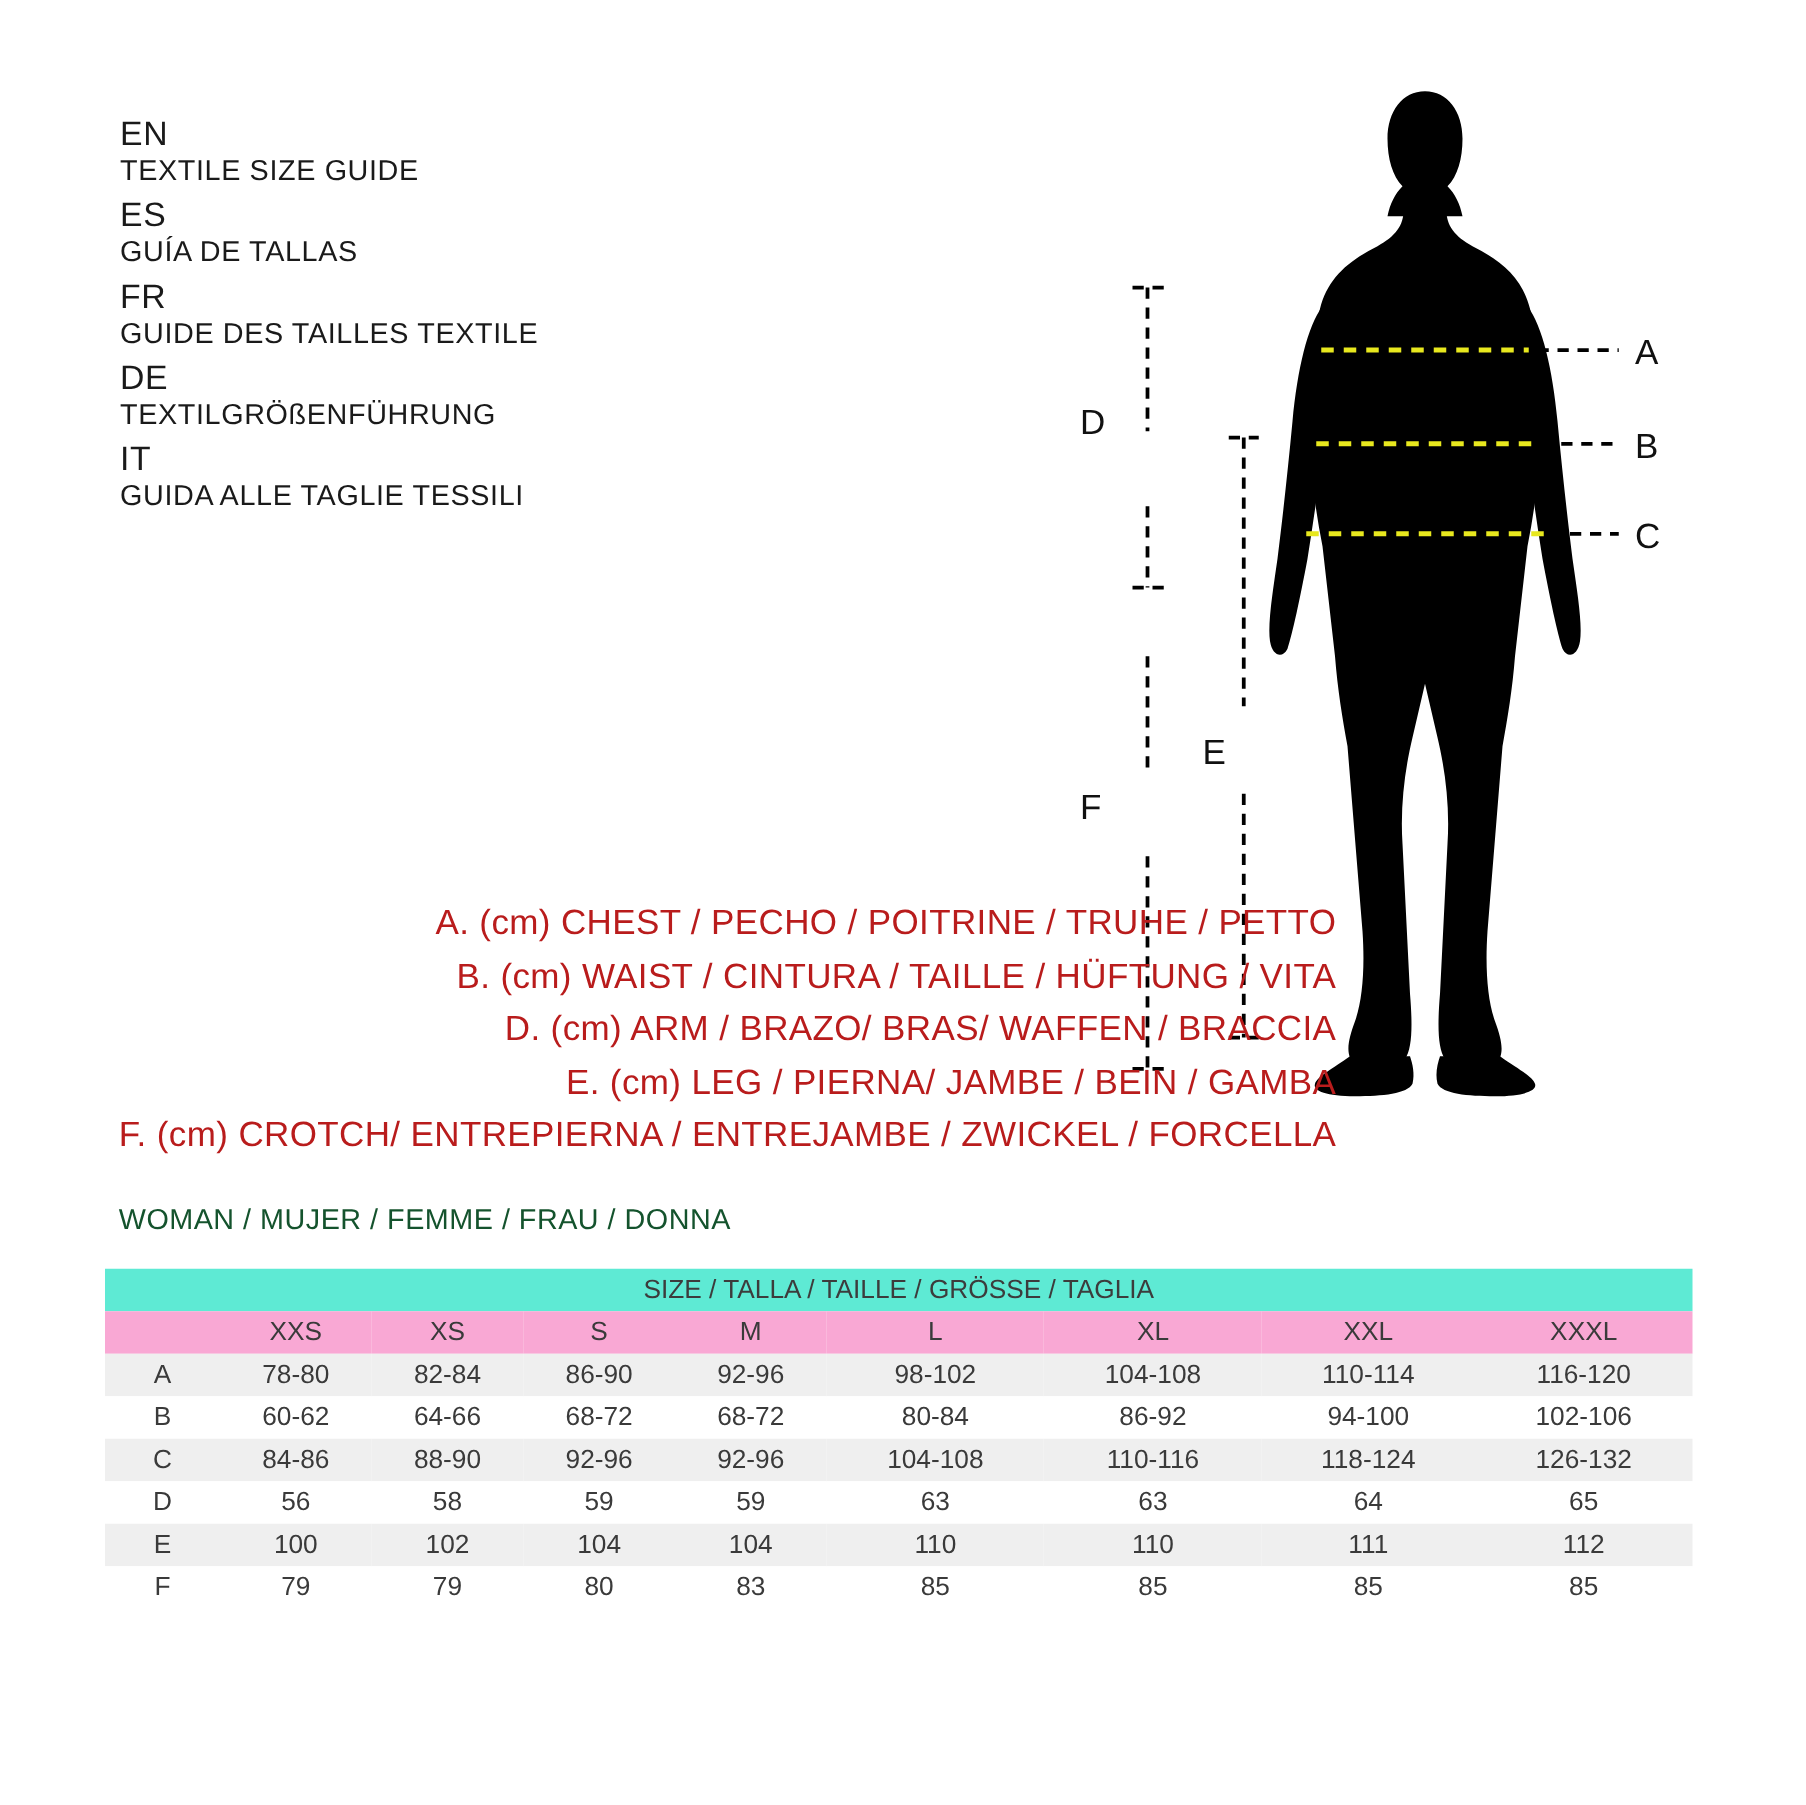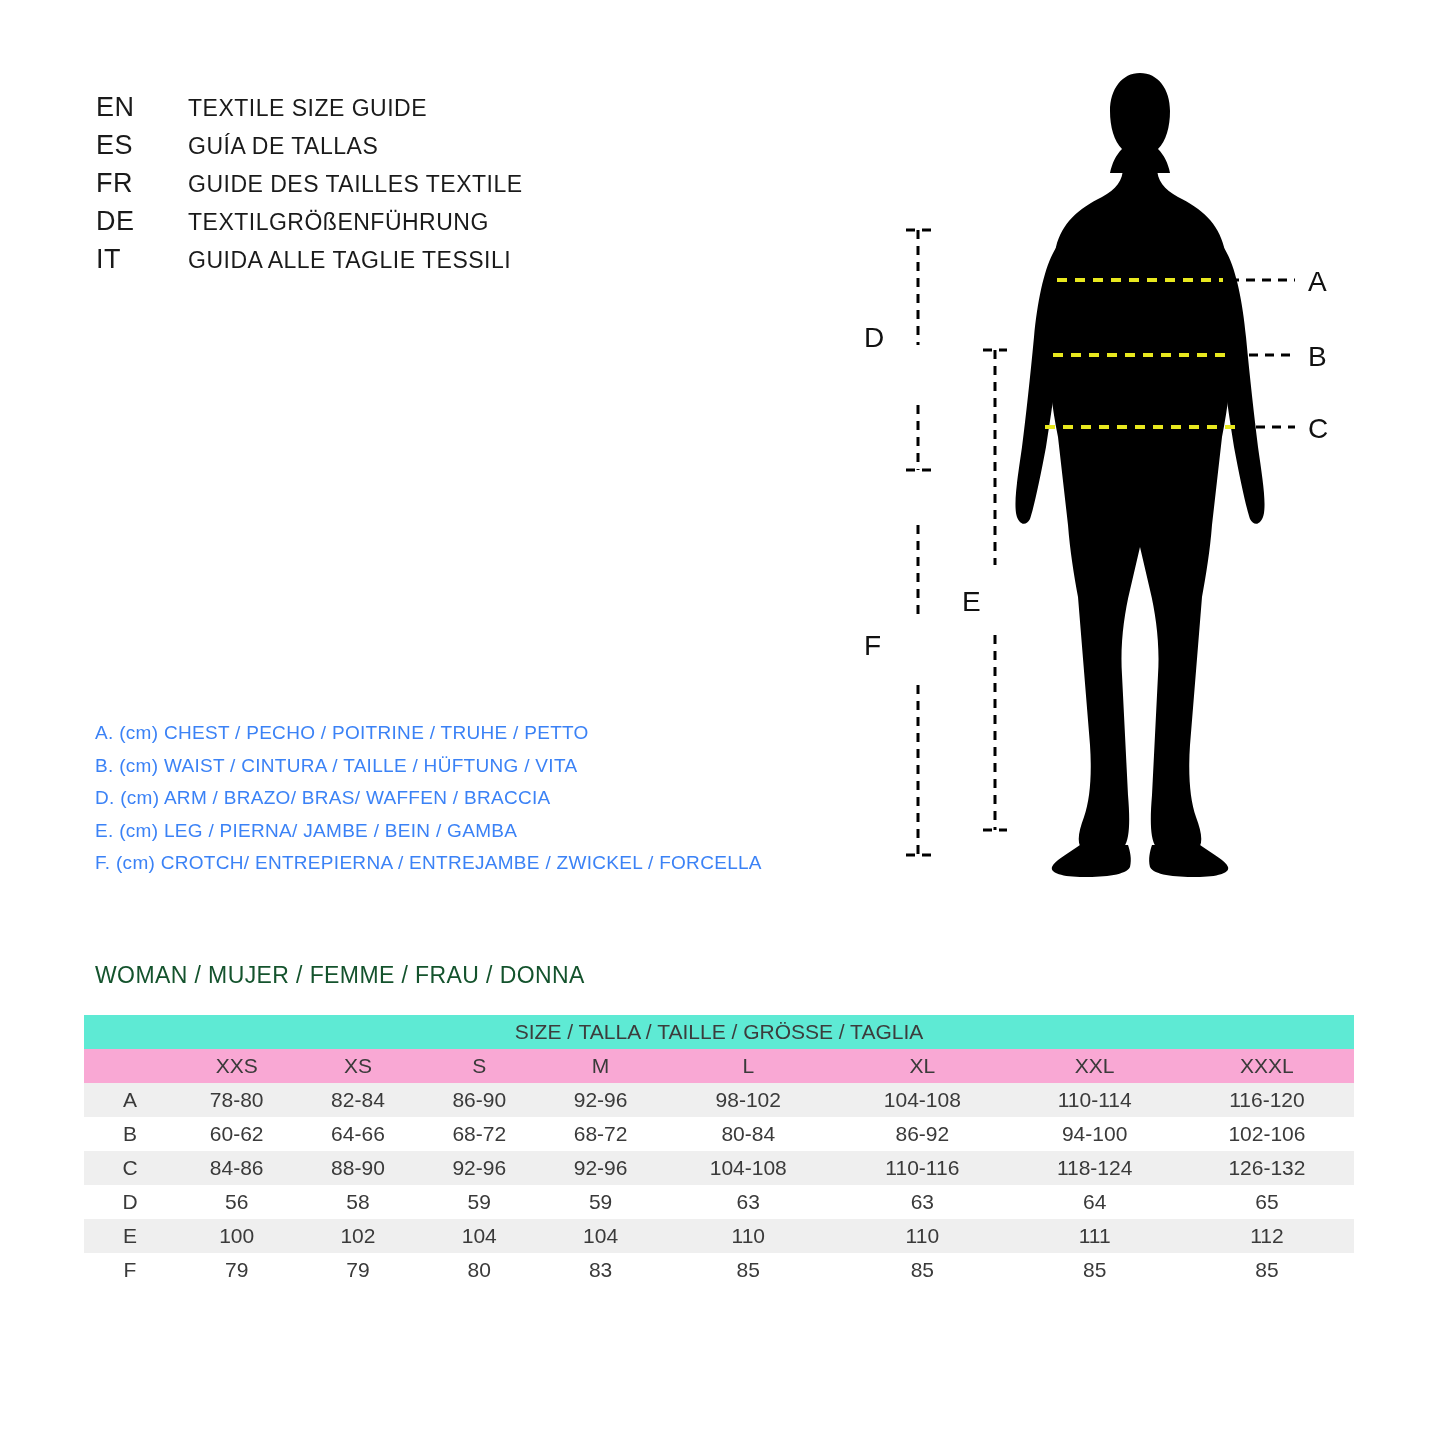--- a/index.html
+++ b/index.html
@@ -19,45 +19,47 @@
   
   #title-block {
     position: absolute;
     left: 96px;
     top: 92px;
   }
   .title-row {
     display: flex;
     align-items: baseline;
     margin-bottom: 7px;
+    flex-direction: column;
   }
   .title-lang {
     width: 92px;
     font-size: 27px;
     letter-spacing: 0.5px;
     color: #1a1a1a;
   }
   .title-text {
     font-size: 23px;
     letter-spacing: 0.5px;
     color: #1a1a1a;
   }
 
   
   #legend-block {
     position: absolute;
     left: 95px;
     top: 722px;
   }
   .legend-line {
-    font-size: 19px;
+    font-size: 28px;
     letter-spacing: 0.3px;
     margin-bottom: 10.5px;
-    color: #3b82f6;
+    color: #b91c1c;
     white-space: nowrap;
+    text-align: right;
   }
 
   
   #category-line {
     position: absolute;
     left: 95px;
     top: 962px;
     font-size: 23px;
     letter-spacing: 0.4px;
     color: #14532d;

